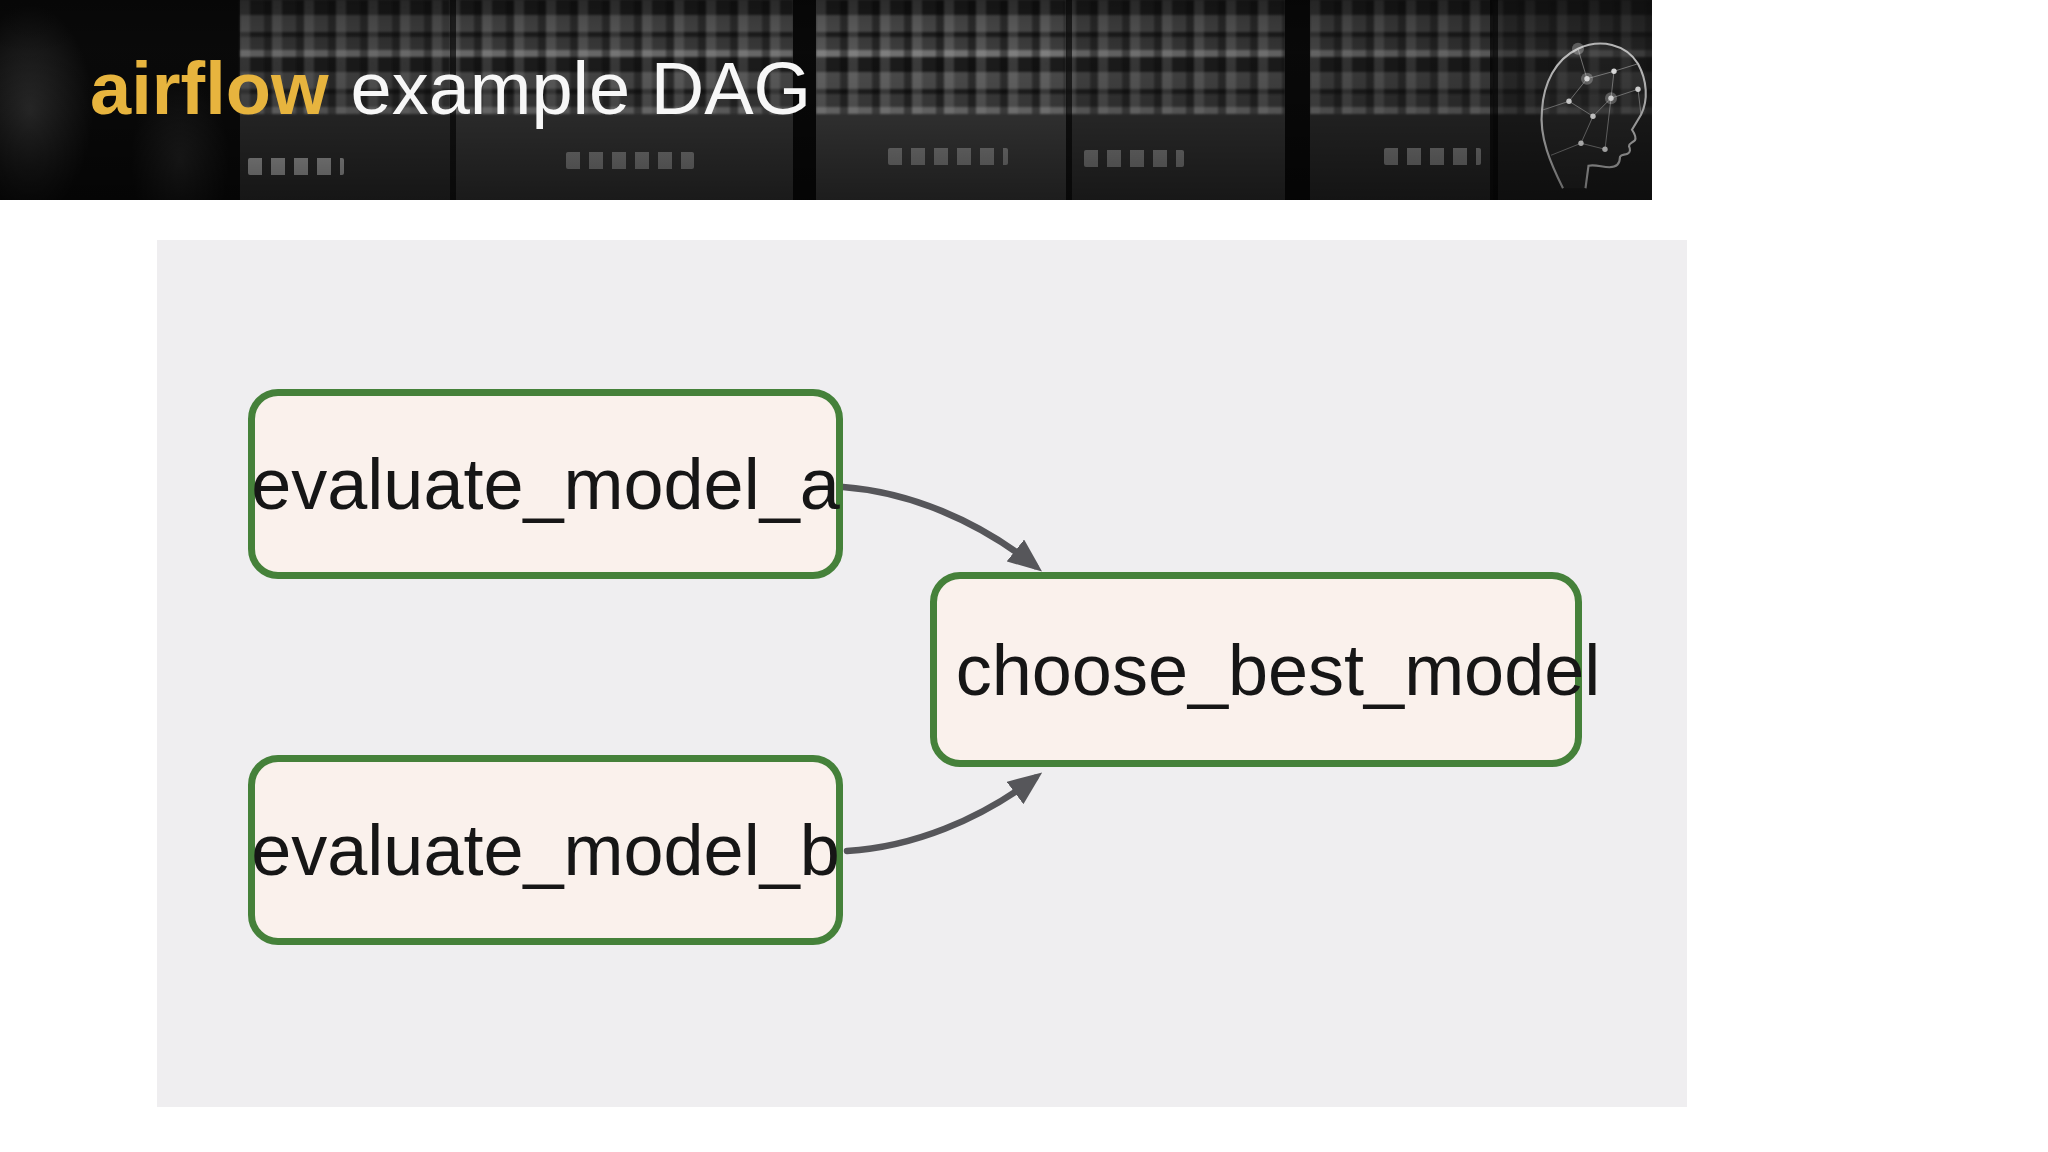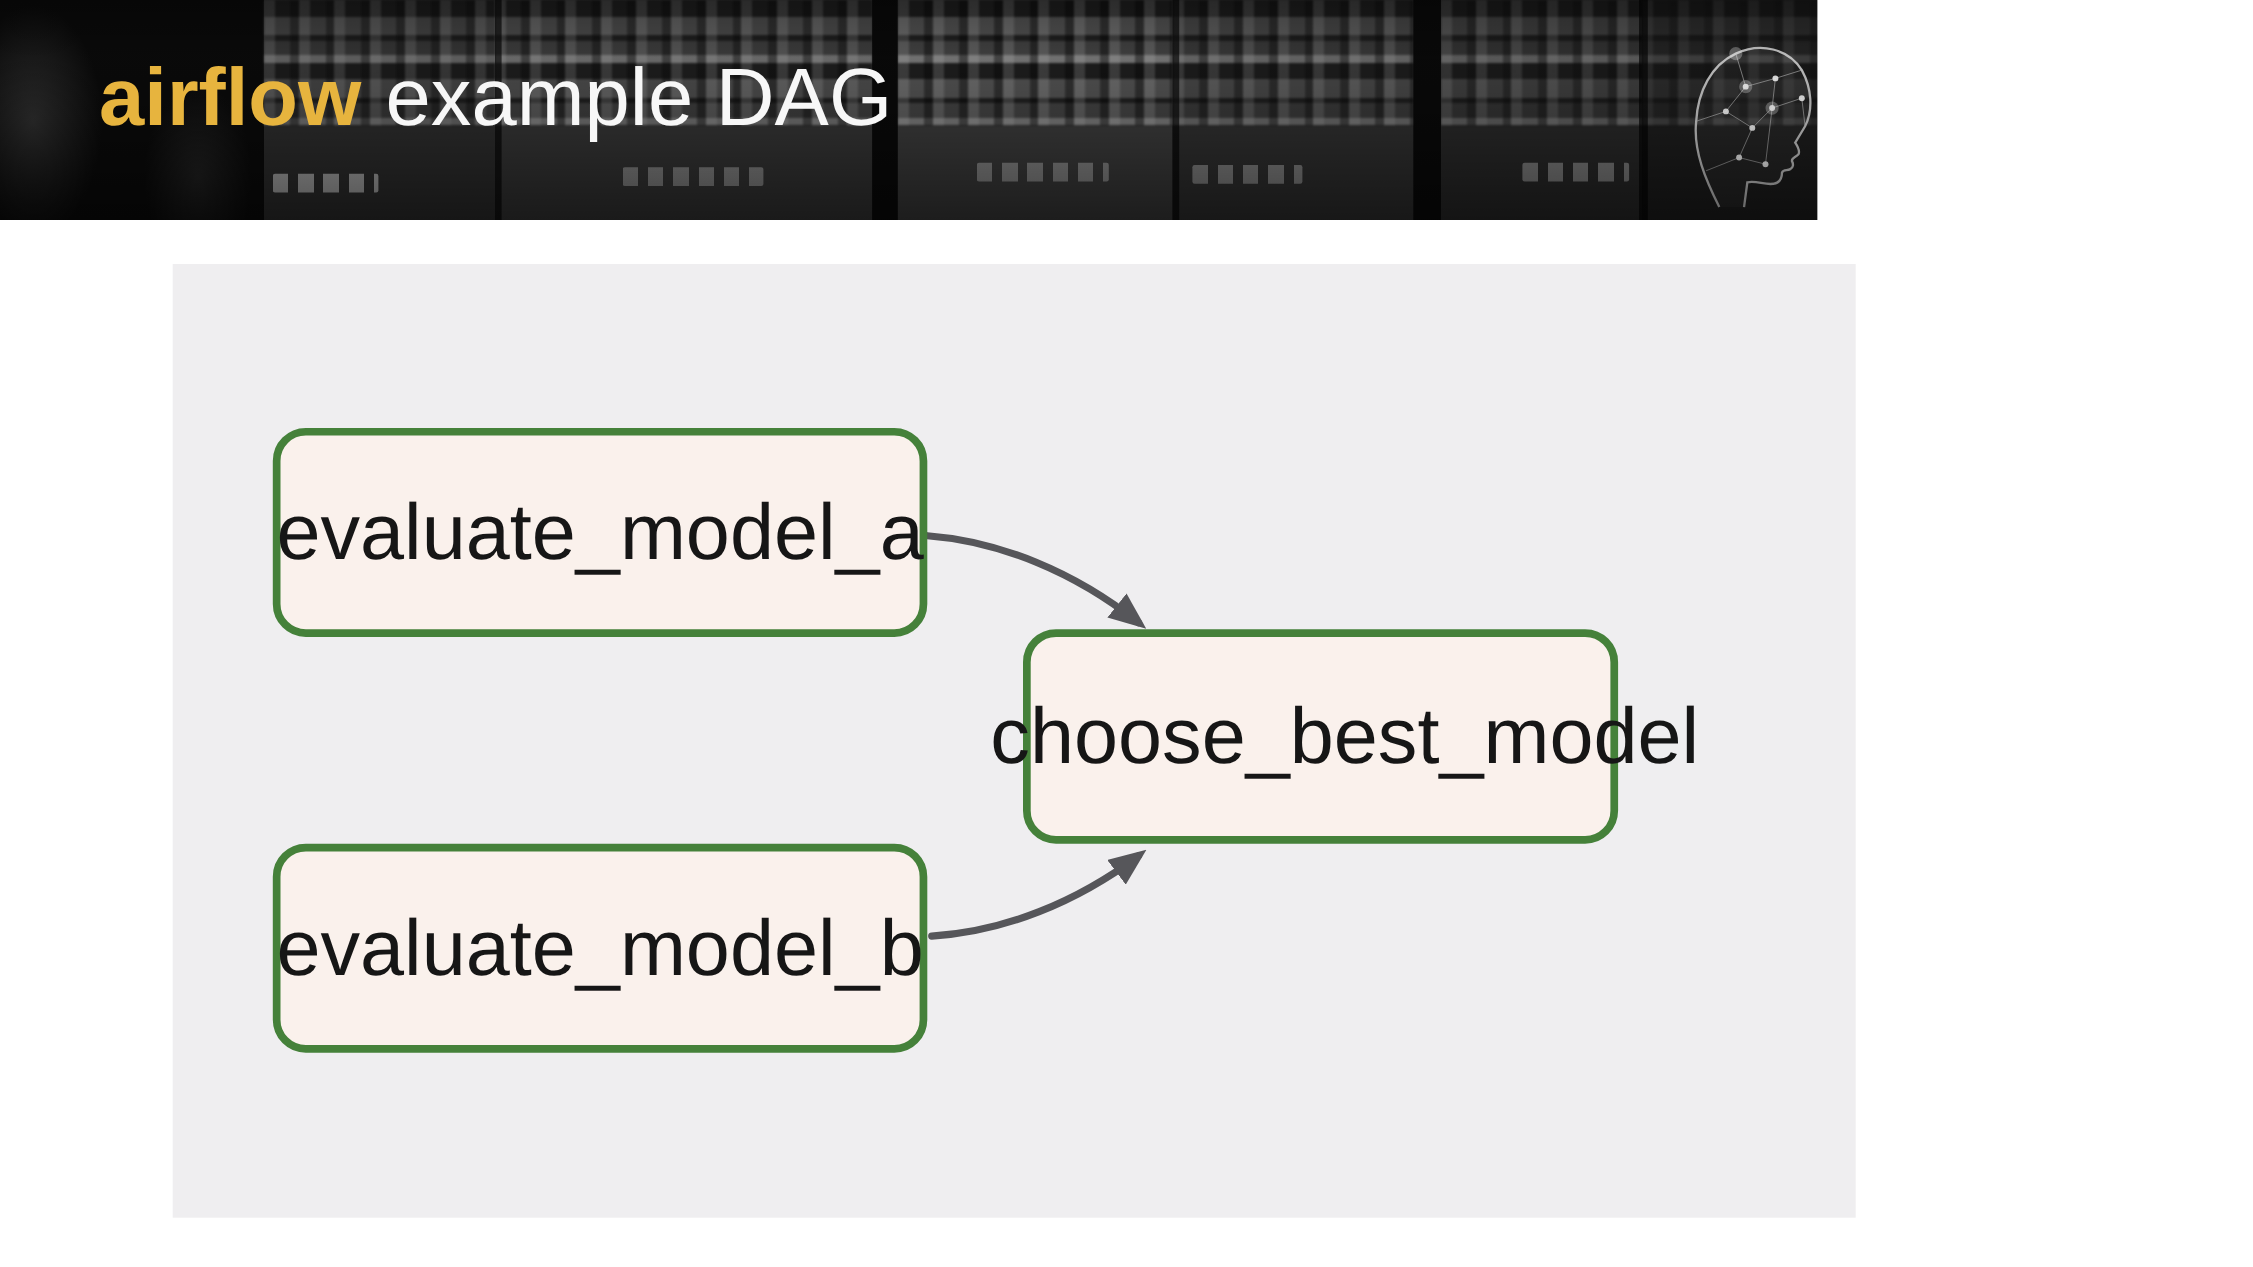--- a/index.html
+++ b/index.html
@@ -44,22 +44,22 @@
             background:var(--canvas-bg,#efeef0); }
   .edges { position:absolute; inset:0; pointer-events:none; }
   .edge-path { stroke:var(--edge,#56565a); stroke-width:6.5; fill:none; stroke-linecap:round; }
   .arrowhead-shape { fill:var(--edge,#56565a); }
 
   .node { position:absolute; display:flex; align-items:center; justify-content:center;
           background:var(--node-fill,#faf1ec); border:7px solid var(--node-border,#45813a);
           border-radius:30px; color:var(--node-text,#161616); font-size:72px;
           box-sizing:border-box; }
   .node-a      { left:91px;  top:149px; width:595px; height:190px; }
-  .node-b      { left:91px;  top:515px; width:595px; height:190px;margin-top:12px; }
-  .node-choose { left:773px; top:332px; width:541px; height:195px;padding-left:44px; }
+  .node-b      { left:91px;  top:515px; width:595px; height:190px; }
+  .node-choose { left:773px; top:332px; width:652px; height:195px;padding-left:44px; }
 </style>
 </head>
 <body>
 
 <div id="app">
 
   <div class="header">
     <div class="cables"></div>
 
     <div class="sec" style="left:240px;width:210px;background:#2c2c2c">

